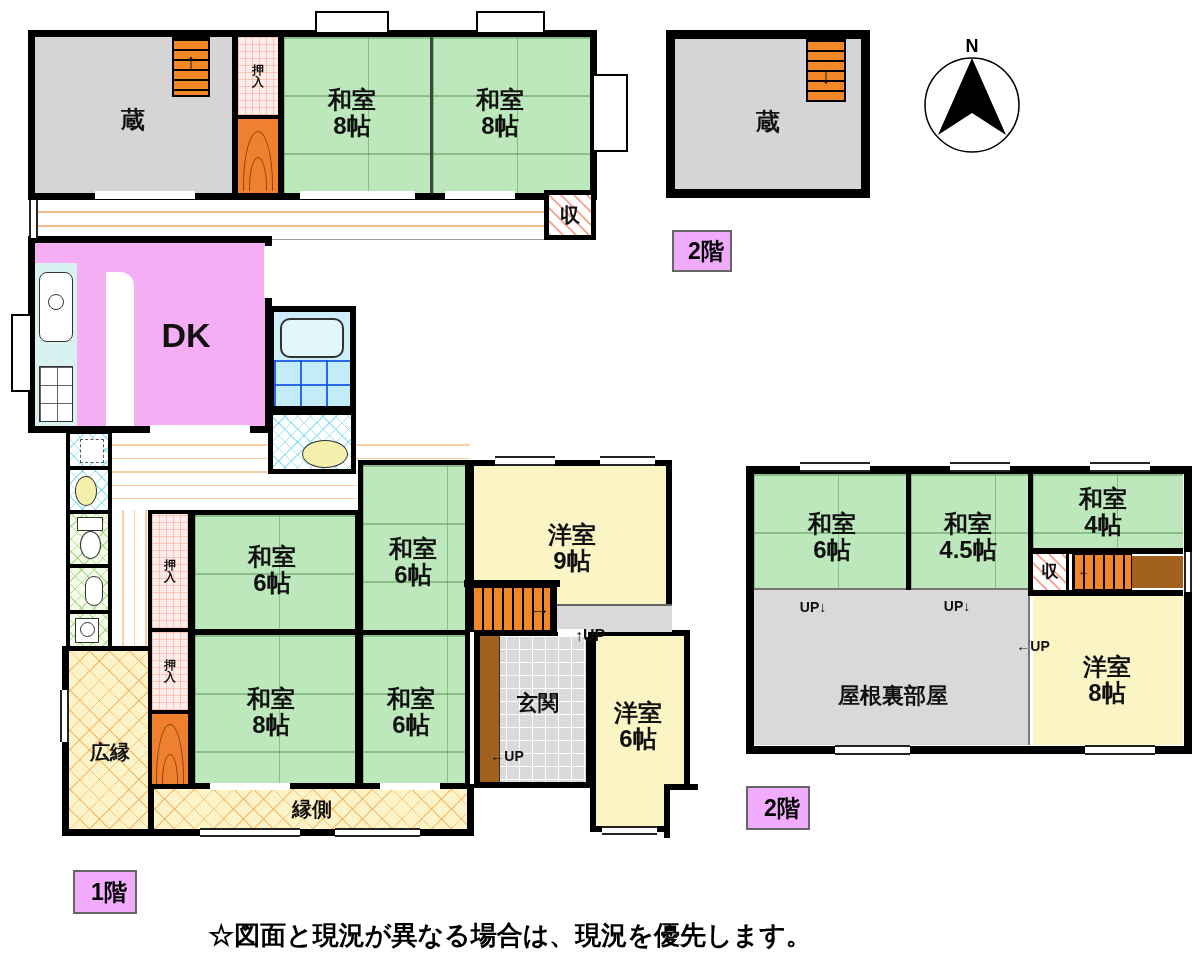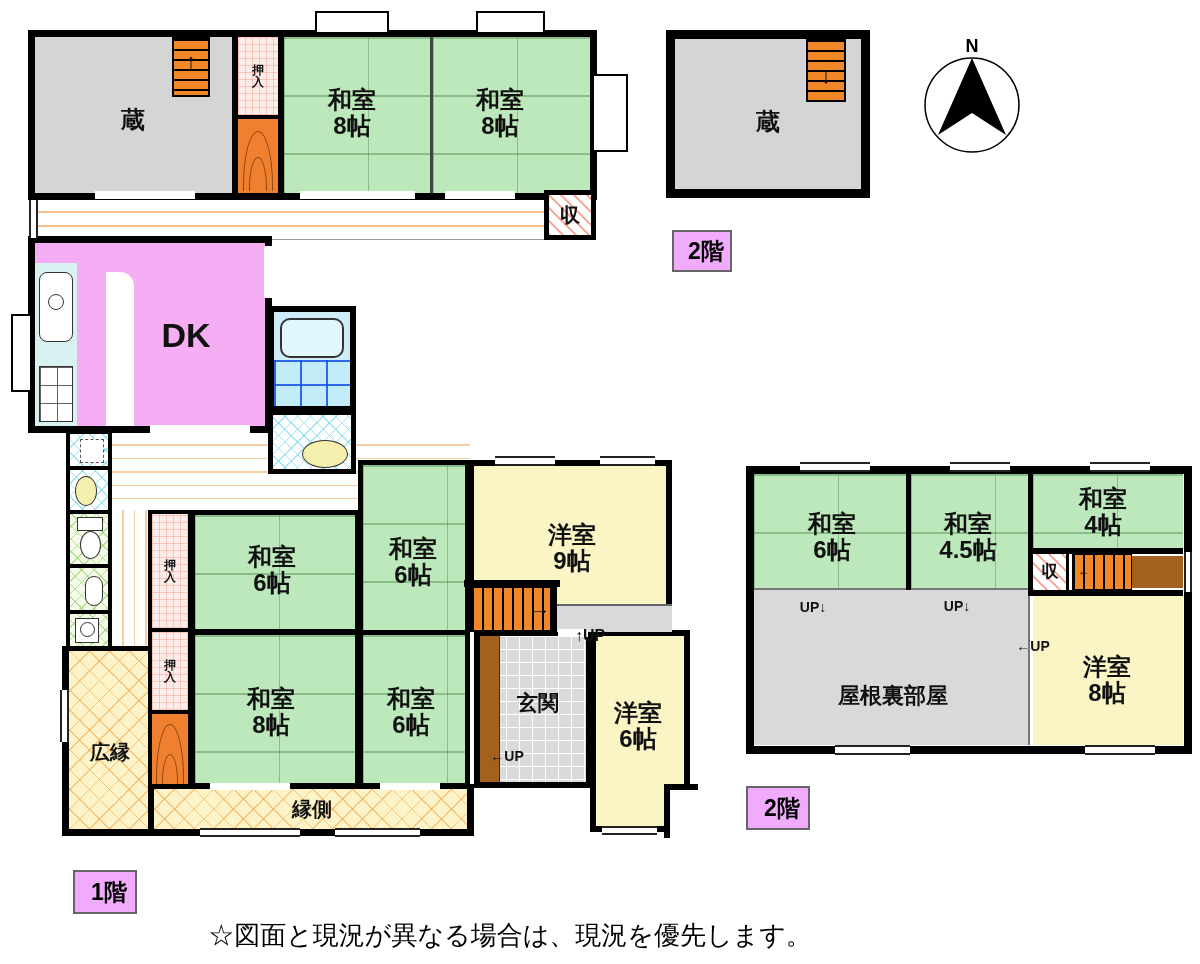--- a/index.html
+++ b/index.html
@@ -32,21 +32,21 @@
   .xh-cyan{background-color:#fff;background-image:repeating-linear-gradient(45deg,rgba(110,215,235,.65) 0 1px,transparent 1px 9px),repeating-linear-gradient(135deg,rgba(110,215,235,.65) 0 1px,transparent 1px 9px);}
   .xh-green{background-color:#f4fbe8;background-image:repeating-linear-gradient(45deg,rgba(140,205,100,.6) 0 1px,transparent 1px 9px),repeating-linear-gradient(135deg,rgba(140,205,100,.6) 0 1px,transparent 1px 9px);}
   .hatch-pink{background-color:#fdedea;background-image:repeating-linear-gradient(0deg,rgba(244,150,130,.45) 0 1px,transparent 1px 7px),repeating-linear-gradient(90deg,rgba(244,150,130,.45) 0 1px,transparent 1px 7px);}
   .hatch-diag{background-color:#fff;background-image:repeating-linear-gradient(45deg,rgba(242,130,105,.65) 0 2px,transparent 2px 9px);}
   .genkan-grid{background-color:#dadada;background-image:linear-gradient(rgba(255,255,255,.95) 1px,transparent 1px),linear-gradient(90deg,rgba(255,255,255,.95) 1px,transparent 1px);background-size:13px 13px;}
   .tile-blue{background-color:#c2ecf7;background-image:linear-gradient(rgba(20,80,230,.85) 2px,transparent 2px),linear-gradient(90deg,rgba(20,80,230,.85) 2px,transparent 2px);background-size:26px 24px;}
   .fixture{position:absolute;background:#fff;border:1.5px solid #333;box-sizing:border-box;}
   .stove{background-color:#fff;background-image:linear-gradient(rgba(60,60,60,.8) 1px,transparent 1px),linear-gradient(90deg,rgba(60,60,60,.8) 1px,transparent 1px);background-size:17px 18px;}
   .arch{position:absolute;border:1.5px solid rgba(130,60,10,.85);border-bottom:none;border-radius:50% 50% 0 0/90% 90% 0 0;box-sizing:border-box;}
   .brown{background:#a2611f;}
-  .note{position:absolute;left:110px;top:918px;width:800px;text-align:center;font-weight:normal;font-size:26px;color:#000;z-index:7;}
+  .note{position:absolute;left:110px;top:918px;width:800px;text-align:center;font-weight:bold;font-size:26px;color:#000;z-index:7;}
 </style>
 </head>
 <body>
 
 <div id="plan">
 
   <div class="hall corrid" style="left:30px;top:198px;width:516px;height:42px;"></div>
   <div class="hall hall-h" style="left:112px;top:432px;width:358px;height:80px;"></div>
   <div class="hall hall-v" style="left:112px;top:510px;width:44px;height:142px;"></div>
 

